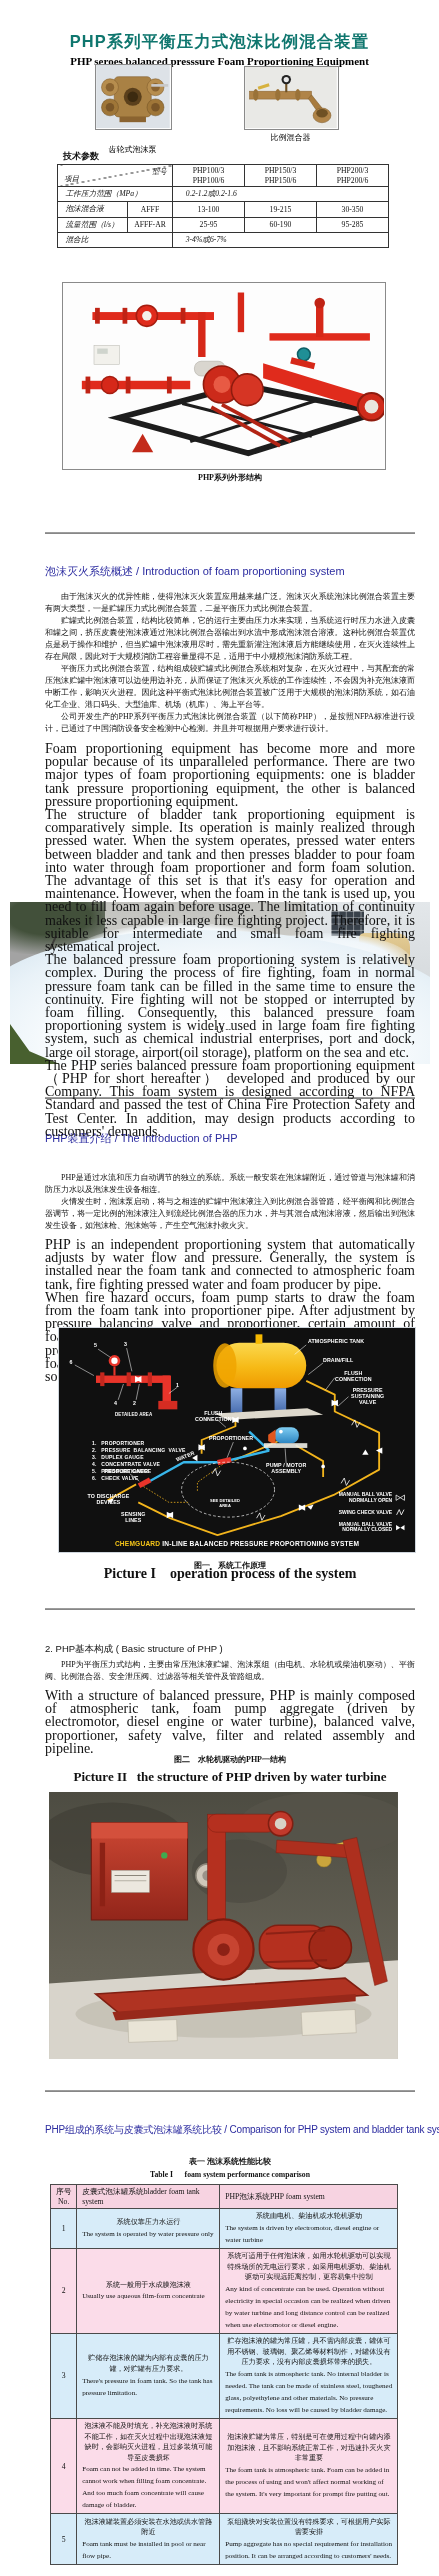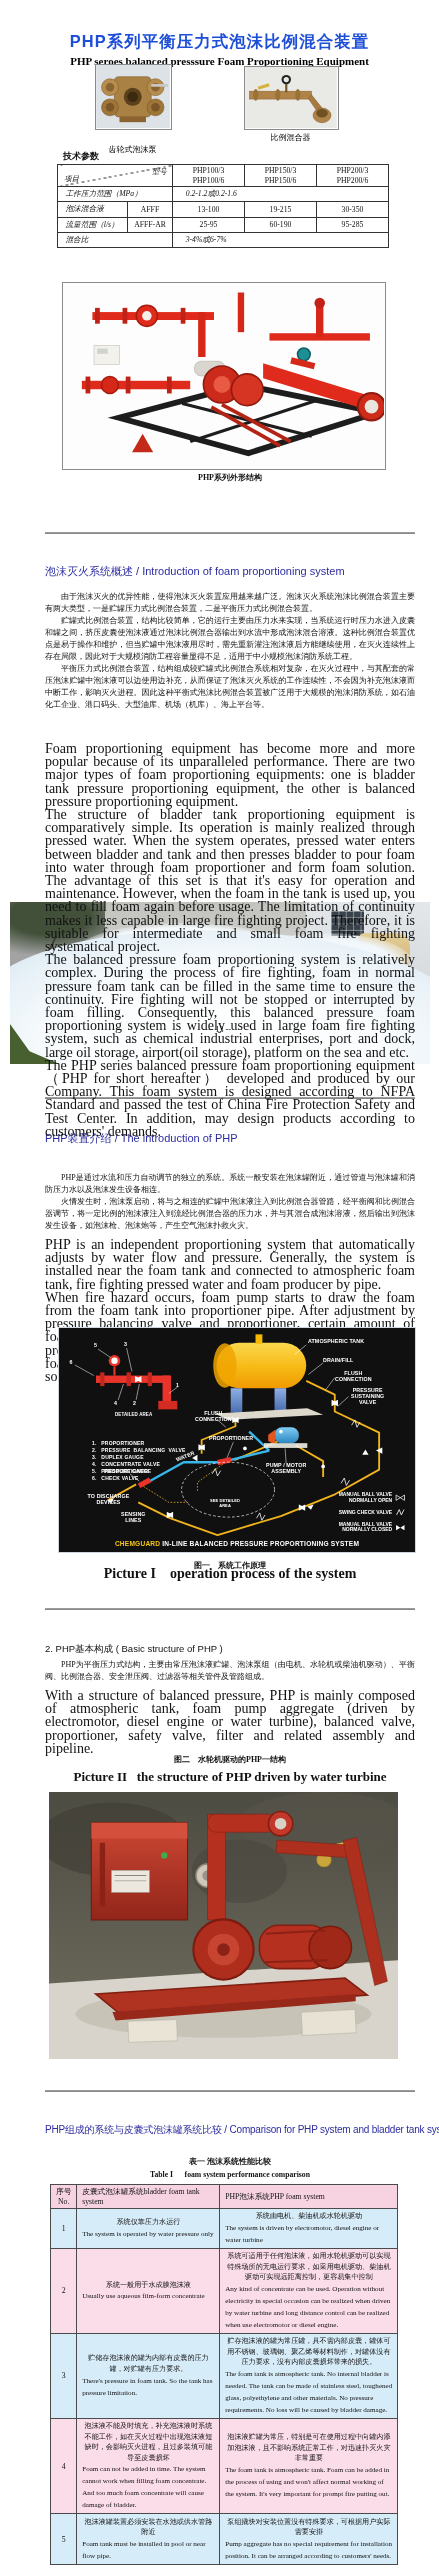--- a/index.html
+++ b/index.html
@@ -2,21 +2,21 @@
 <html style="font-size:8.5px"><head>
 <meta charset="utf-8">
 <style>
   html,body{margin:0;padding:0;background:#ffffff;}
   .page{position:relative;width:439px;height:2576px;background:#fff;margin:0 auto;overflow:hidden;
         font-family:"Liberation Serif","DejaVu Serif",serif;color:#111;}
   .abs{position:absolute;}
 
   
   .title-zh{top:31px;left:0;width:439px;text-align:center;font-family:"Liberation Sans","DejaVu Sans",sans-serif;
-            font-weight:bold;font-size:16.4px;letter-spacing:1.1px;color:#1d4ed8;}
+            font-weight:bold;font-size:16.4px;letter-spacing:1.1px;color:#0f766e;}
   .title-en{top:55px;left:0;width:439px;text-align:center;font-weight:bold;font-size:11px;color:#000;}
   .pcap{font-size:8px;color:#000;text-align:center;}
   .tech-heading{top:150px;left:63px;font-family:"Liberation Sans",sans-serif;font-weight:bold;font-size:9px;}
   .divider{left:45px;width:370px;height:2.1px;background:linear-gradient(#a7a7a7,#7c7c7c);}
   .sec-heading{left:45px;width:381px;font-family:"Liberation Sans","DejaVu Sans",sans-serif;
                font-size:11px;color:#2c2ca0;white-space:nowrap;}
   .sec-heading.cond{font-size:10px;letter-spacing:-0.2px;}
   .sub-title{left:45px;width:370px;font-family:"Liberation Sans",sans-serif;font-size:9.5px;color:#111;}
   .zh-block{left:45px;width:370px;font-size:8px;line-height:12px;text-align:justify;}
   .zh-block p{margin:0;text-indent:2em;}
@@ -232,20 +232,21 @@
   </div>
   <div class="abs caption" style="top:472px;">PHP系列外形结构</div>
 
   <div class="abs divider" style="top:532px;"></div>
   <div class="abs sec-heading" style="top:564px;">泡沫灭火系统概述 / Introduction of foam proportioning system</div>
 
   <div class="abs zh-block" style="top:591px;">
     <p>由于泡沫灭火的优异性能，使得泡沫灭火装置应用越来越广泛。泡沫灭火系统泡沫比例混合装置主要有两大类型，一是贮罐压力式比例混合装置，二是平衡压力式比例混合装置。</p>
     <p>贮罐式比例混合装置，结构比较简单，它的运行主要由压力水来实现，当系统运行时压力水进入皮囊和罐之间，挤压皮囊使泡沫液通过泡沫比例混合器输出到水流中形成泡沫混合溶液。这种比例混合装置优点是易于操作和维护，但当贮罐中泡沫液用尽时，需先重新灌注泡沫液后方能继续使用，在灭火连续性上存在局限，因此对于大规模消防工程容量显得不足，适用于中小规模泡沫消防系统工程。</p>
     <p>平衡压力式比例混合装置，结构组成较贮罐式比例混合系统相对复杂，在灭火过程中，与其配套的常压泡沫贮罐中泡沫液可以边使用边补充，从而保证了泡沫灭火系统的工作连续性，不会因为补充泡沫液而中断工作，影响灭火进程。因此这种平衡式泡沫比例混合装置被广泛用于大规模的泡沫消防系统，如石油化工企业、港口码头、大型油库、机场（机库）、海上平台等。</p>
+    <p>公司开发生产的PHP系列平衡压力式泡沫比例混合装置（以下简称PHP），是按照NFPA标准进行设计，已通过了中国消防设备安全检测中心检测。并且并可根据用户要求进行设计。</p>
   </div>
 
   <div class="abs en-block" style="top:742px;z-index:2;">
     <p>Foam proportioning equipment has become more and more popular because of its unparalleled performance. There are two major types of foam proportioning equipments: one is bladder tank pressure proportioning equipment, the other is balanced pressure proportioning equipment.</p>
     <p>The structure of bladder tank proportioning equipment is comparatively simple. Its operation is mainly realized through pressed water. When the system operates, pressed water enters between bladder and tank and then presses bladder to pour foam into water through foam proportioner and form foam solution. The advantage of this set is that it's easy for operation and maintenance. However, when the foam in the tank is used up, you need to fill foam again before usage. The limitation of continuity makes it less capable in large fire fighting project. Therefore, it is suitable for intermediate and small foam fire fighting systematical project.</p>
     <p>The balanced pressure foam proportioning system is relatively complex. During the process of fire fighting, foam in normal pressure foam tank can be filled in the same time to ensure the continuity. Fire fighting will not be stopped or interrupted by foam filling. Consequently, this balanced pressure foam proportioning system is widely used in large foam fire fighting system, such as chemical industrial enterprises, port and dock, large oil storage, airport(oil storage), platform on the sea and etc.</p>
     <p>The PHP series balanced pressure foam proportioning equipment（PHP for short hereafter） developed and produced by our Company. This foam system is designed according to NFPA Standard and passed the test of China Fire Protection Safety and Test Center. In addition, may design products according to customers' demands.</p>
   </div>
 
   <div class="abs foam-photo">

